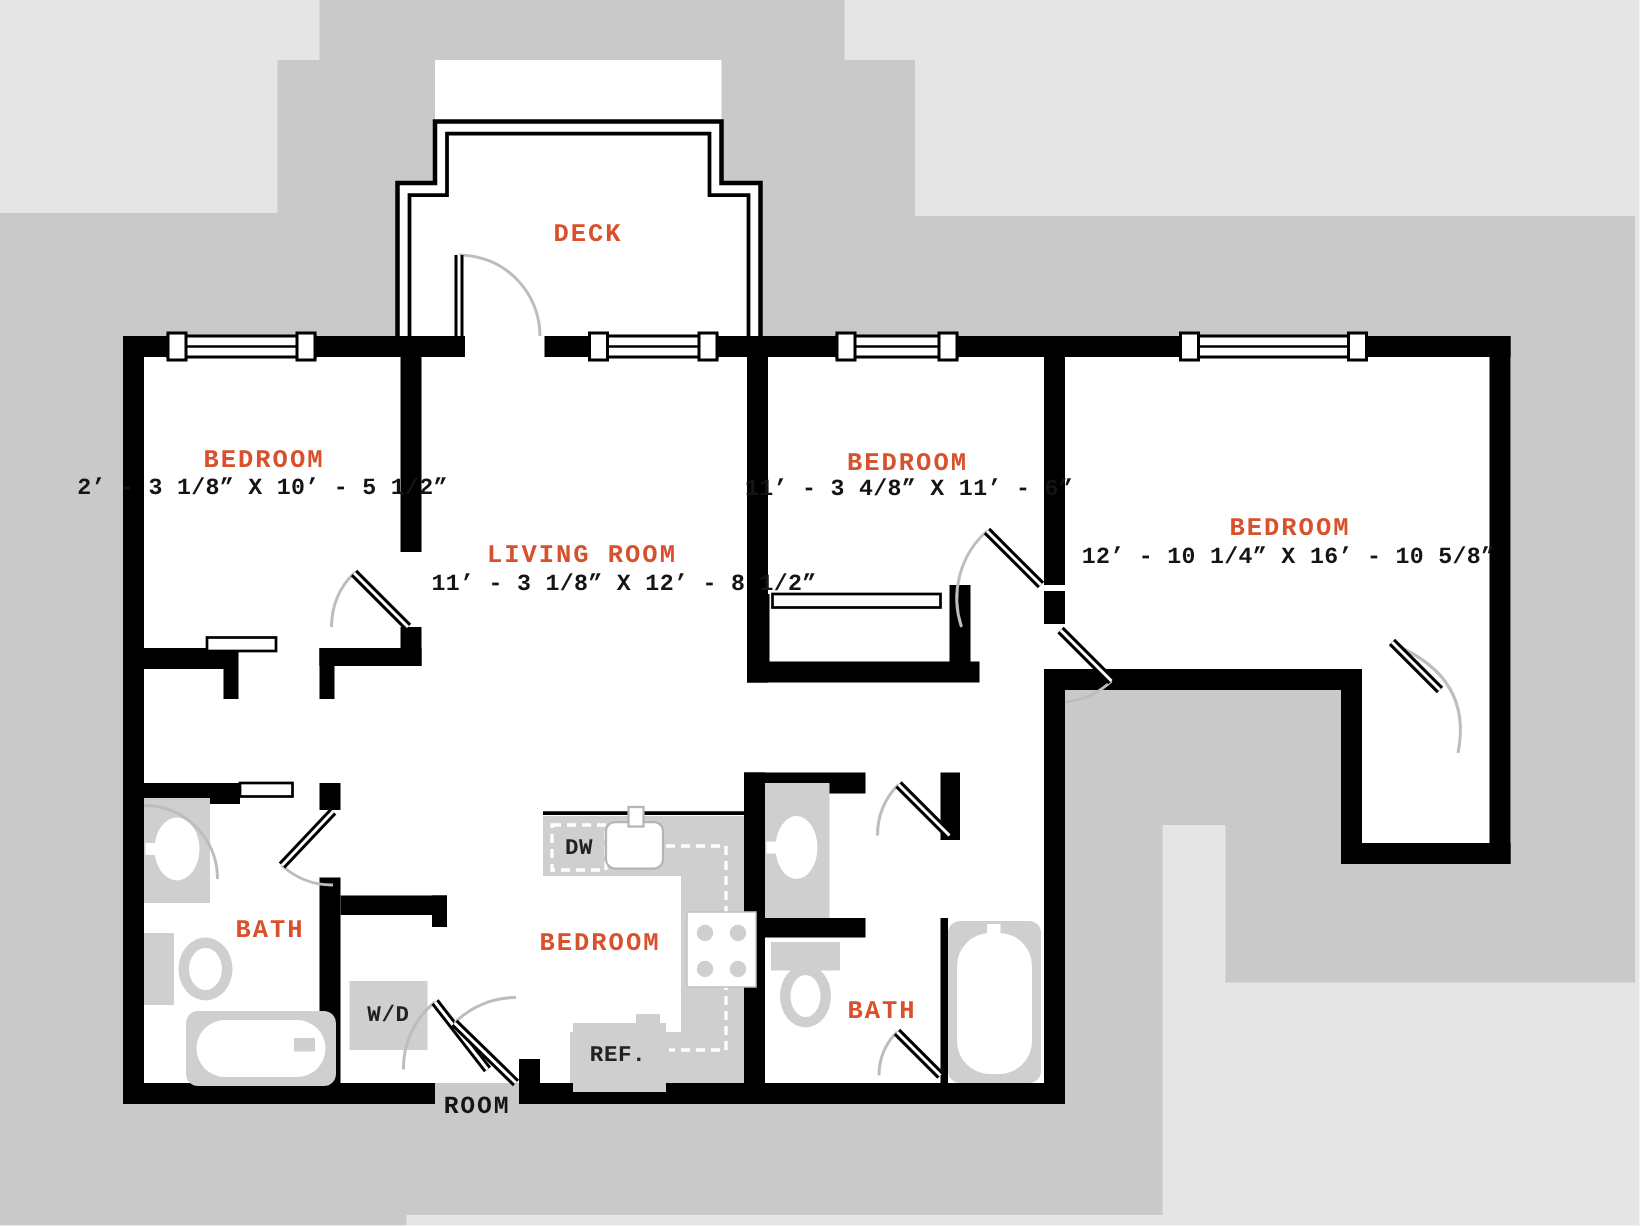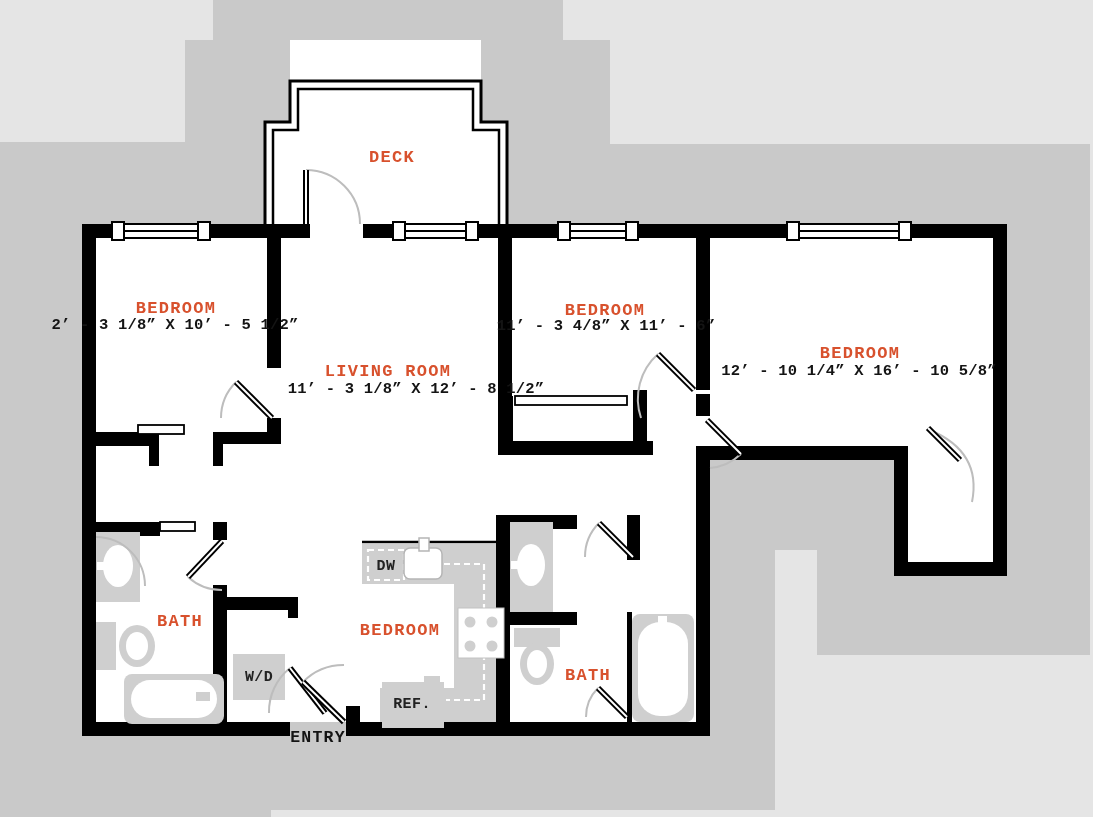--- a/index.html
+++ b/index.html
@@ -255,14 +255,14 @@
   <div class="lbl dims" style="left:859px;top:372px;text-align:center;">12’ - 10 1/4” X 16’ - 10 5/8”</div>
 
   <div class="lbl room" style="left:400px;top:630px;">BEDROOM</div>
   <div class="lbl room" style="left:180px;top:621px;">BATH</div>
   <div class="lbl room" style="left:588px;top:675px;">BATH</div>
 
   <div class="lbl appliance" style="left:386px;top:566px;">DW</div>
   <div class="lbl appliance" style="left:259px;top:677px;">W/D</div>
   <div class="lbl appliance" style="left:412px;top:704px;">REF.</div>
 
-  <div class="lbl entry" style="left:318px;top:738px;">ENTRY</div>
+  <div class="lbl entry" style="left:318px;top:738px;">ROOM</div>
 </div>
 
 </body></html>

